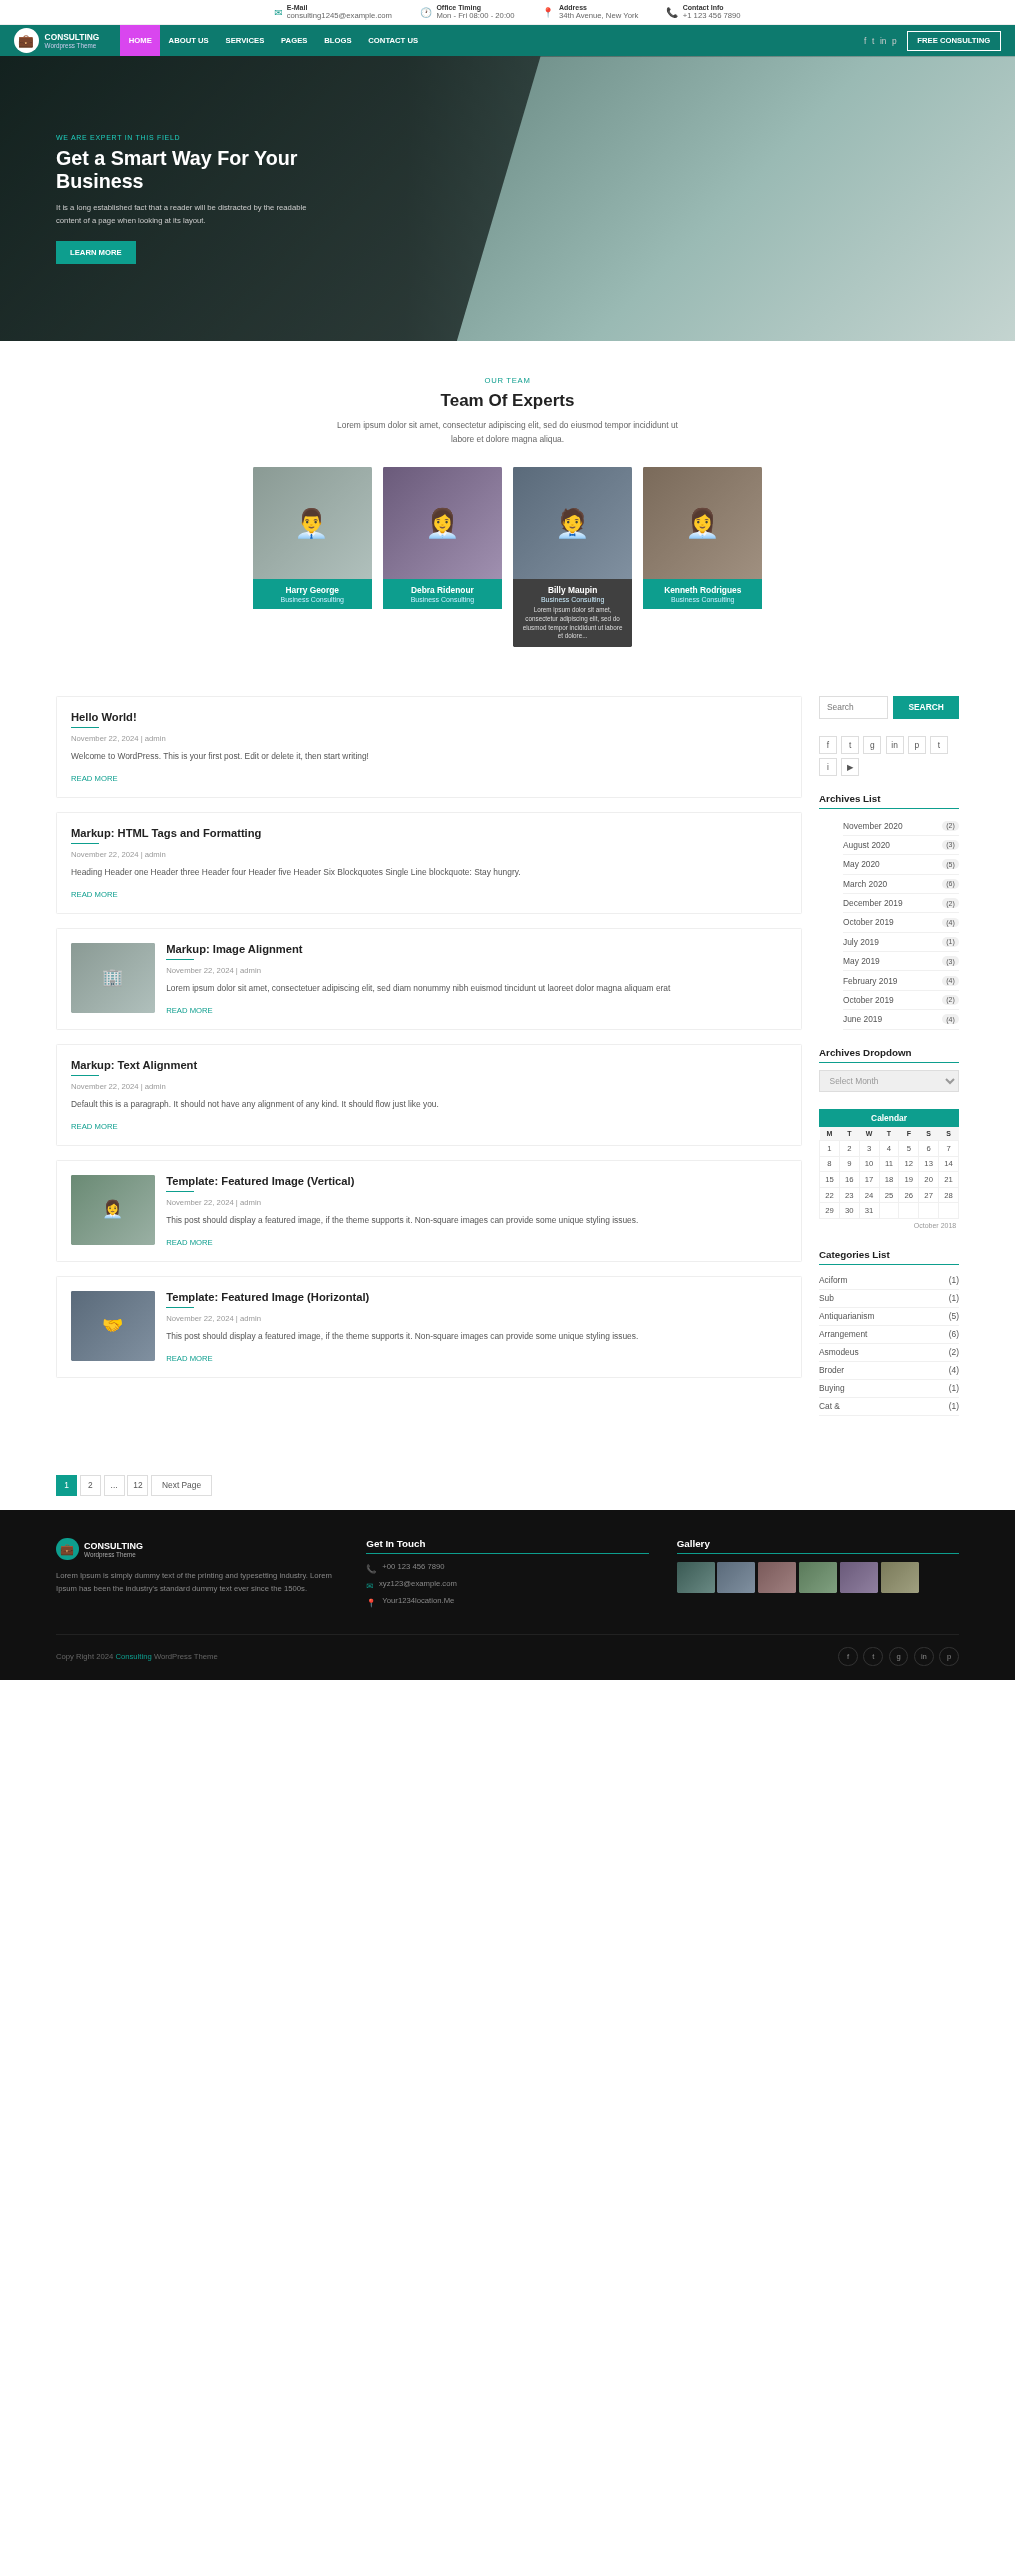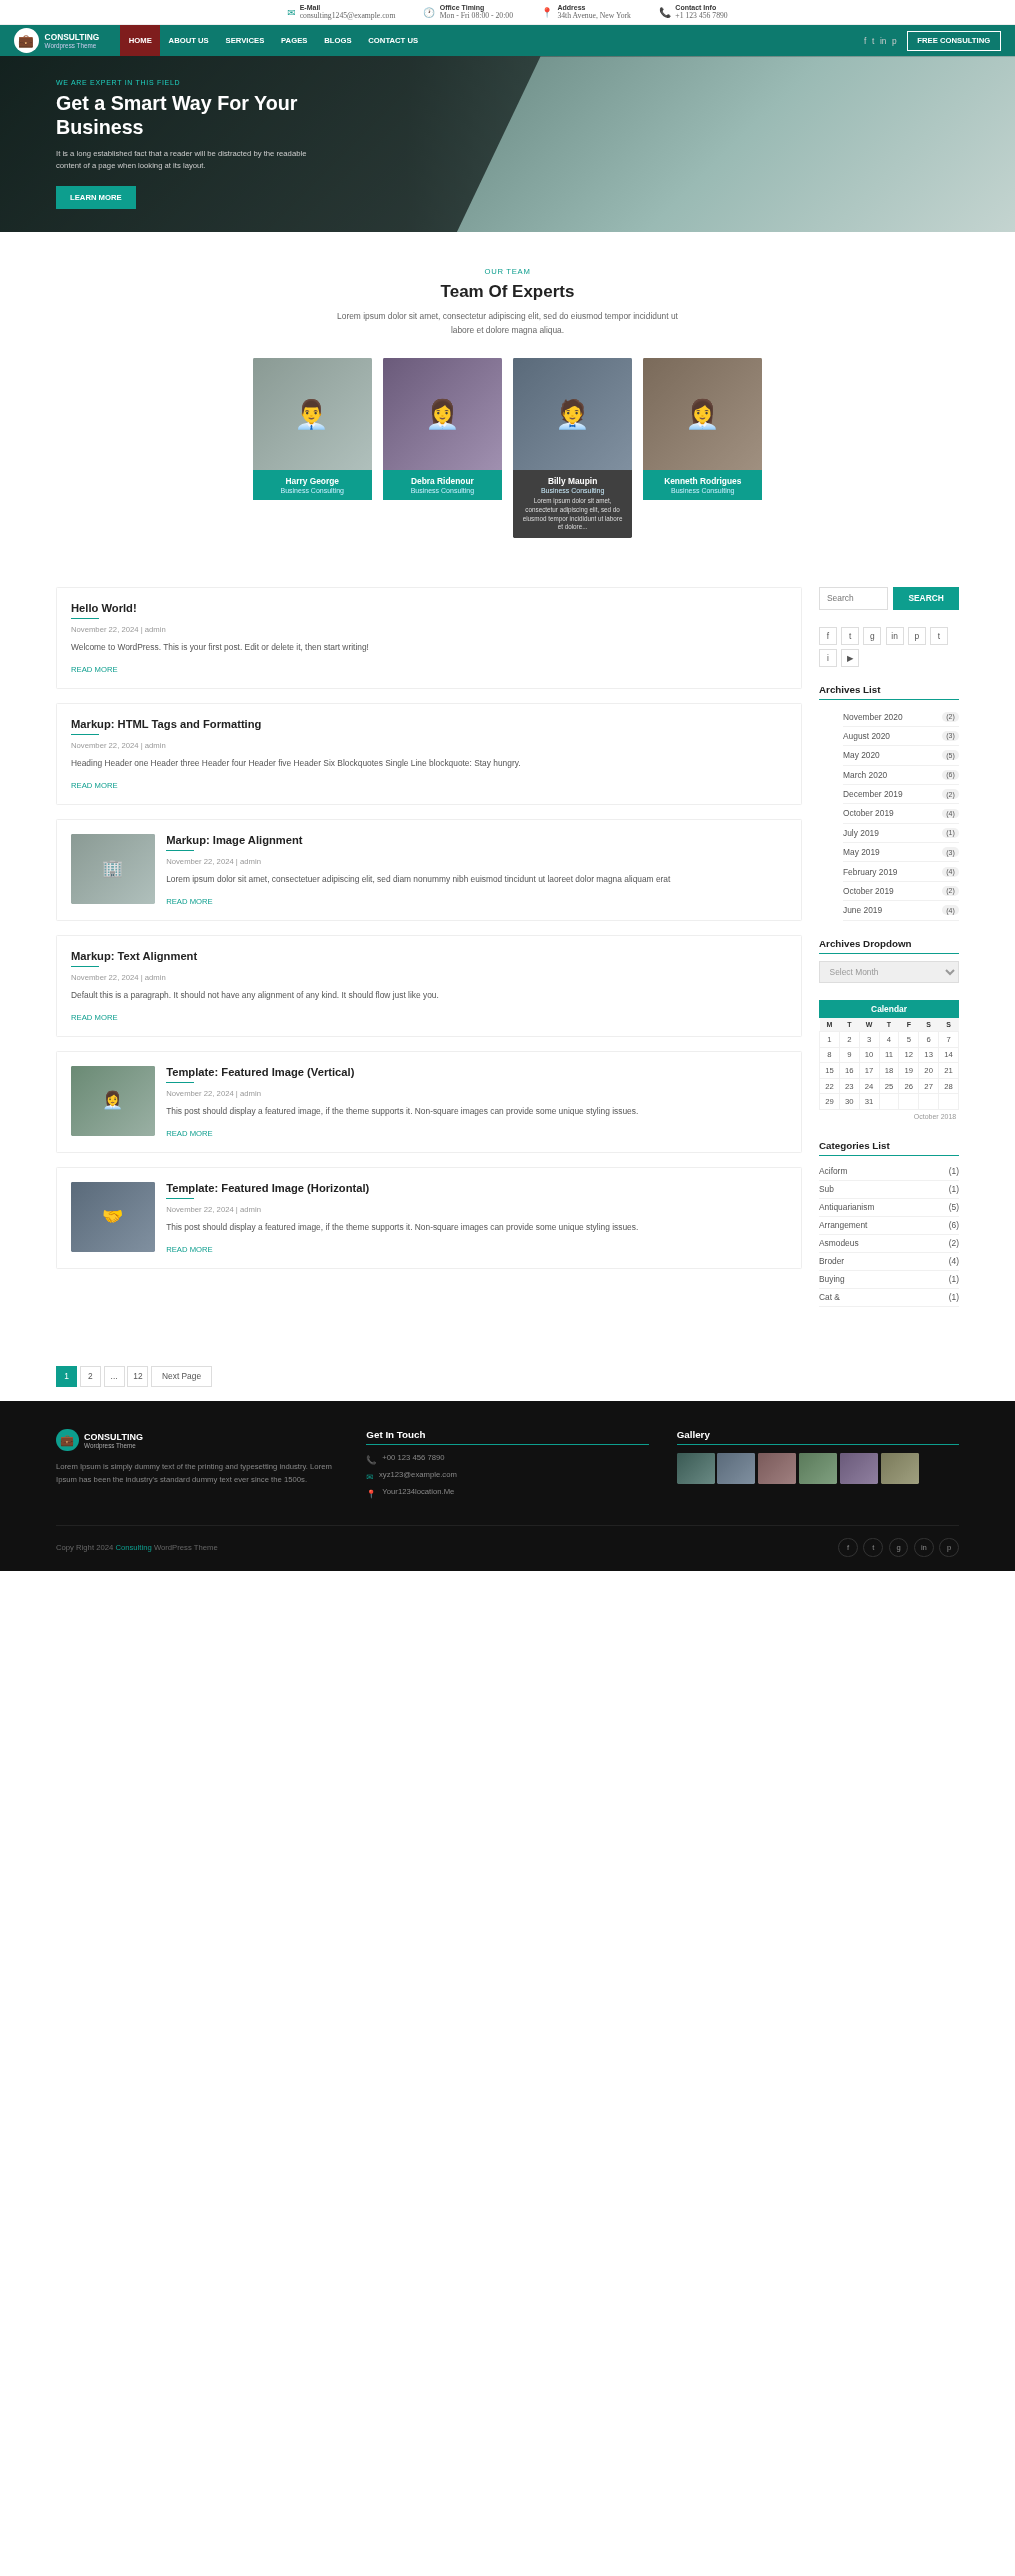--- a/index.html
+++ b/index.html
@@ -13,21 +13,21 @@
       display: flex;
       align-items: center;
       justify-content: center;
       gap: 28px;
       font-size: 7.7px;
       color: #555;
     }
     .top-bar-item { display: flex; align-items: center; gap: 4.2px; }
     .top-bar-item .icon { color: #1a9e8f; font-size: 9.8px; }
     .top-bar-item .label { font-weight: bold; font-size: 7px; color: #333; }
-    .top-bar-item .value { font-size: 7.7px; color: #666; font-family: Liberation Serif, serif; }
+    .top-bar-item .value { font-size: 7.7px; color: #666; }
 
     
     .navbar {
       background: #0d7a6e;
       display: flex;
       align-items: center;
       padding: 0 14px;
       height: 31px;
     }
     .logo-area {
@@ -55,41 +55,41 @@
       color: #fff;
       text-decoration: none;
       font-size: 7.7px;
       font-weight: bold;
       padding: 0 8.4px;
       height: 31px;
       display: flex;
       align-items: center;
       text-transform: uppercase;
     }
-    .nav-link.active, .nav-link:hover { background: #7f1d1d; }
+    .nav-link.active, .nav-link:hover { background: #d946ef; }
     .nav-socials { display: flex; align-items: center; gap: 5.6px; margin: 0 9.8px; }
     .nav-social { color: #ccc; font-size: 8.4px; text-decoration: none; }
     .free-btn {
       background: transparent;
       border: 1.4px solid #fff;
       color: #fff;
       padding: 4.2px 9.8px;
       font-size: 7.7px;
       font-weight: bold;
       cursor: pointer;
       text-transform: uppercase;
       white-space: nowrap;
       text-align: center;
     }
 
     
     .hero {
       background: linear-gradient(to right, rgba(0,0,0,0.55) 40%, rgba(0,0,0,0.1) 100%),
                   linear-gradient(135deg, #2a4a44 0%, #5a7a74 50%, #8aada8 100%);
-      height: 176px;
+      height: 285px;
       display: flex;
       align-items: center;
       padding: 28px 56px;
       position: relative;
       overflow: hidden;
     }
     .hero-bg-people {
       position: absolute;
       right: 0;
       top: 0;

